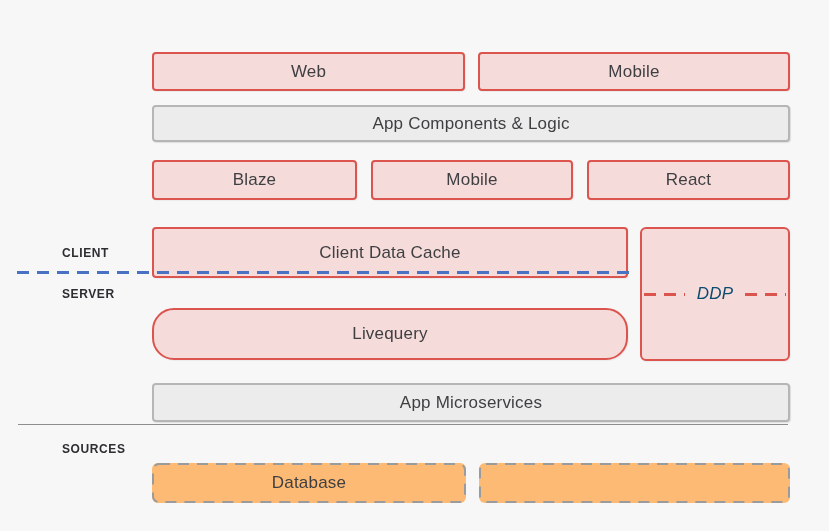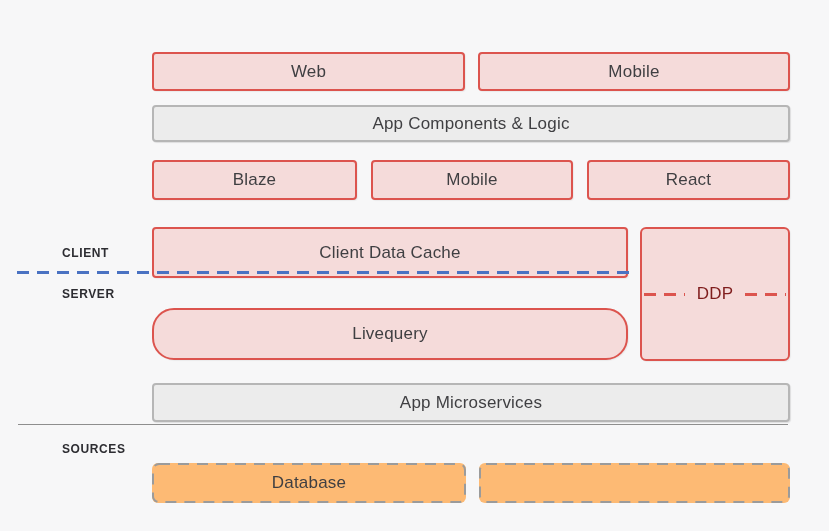--- a/index.html
+++ b/index.html
@@ -91,21 +91,22 @@
     align-items: center;
   }
   .ddp-line .seg {
     flex: 1;
     height: 3px;
     background: repeating-linear-gradient(90deg, #dc544e 0 12px, transparent 12px 20px);
   }
   .ddp-line .ddp-text {
     padding: 0 12px;
     font-size: 17px;
-    color: #7f1d1d;
+    color: #0c4a6e;
+    font-style: italic;
   }
   .rule {
     position: absolute;
     left: 18px;
     top: 424px;
     width: 770px;
     height: 1px;
     background: #8e8e8e;
   }
 </style>

